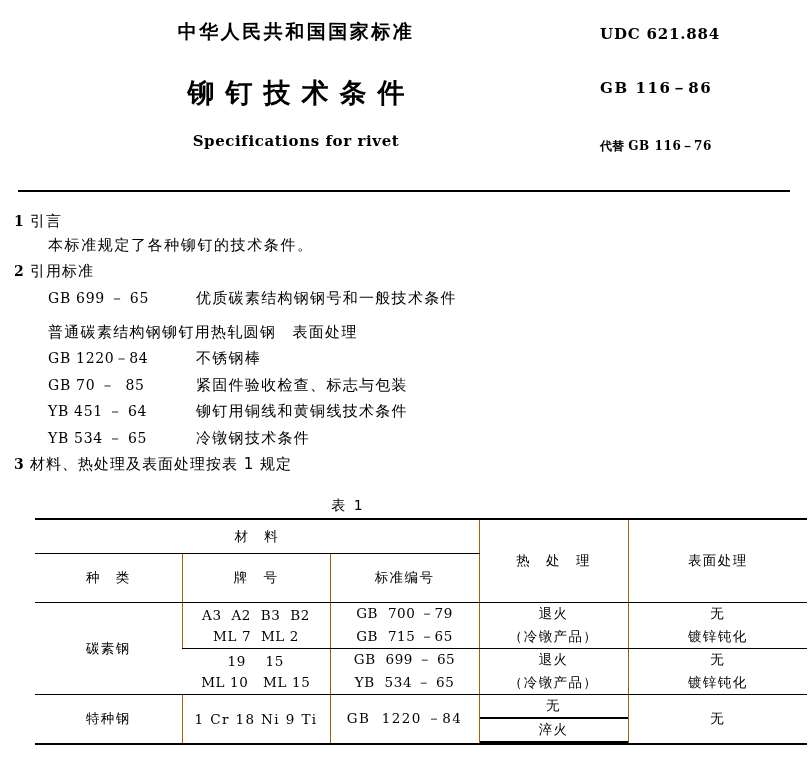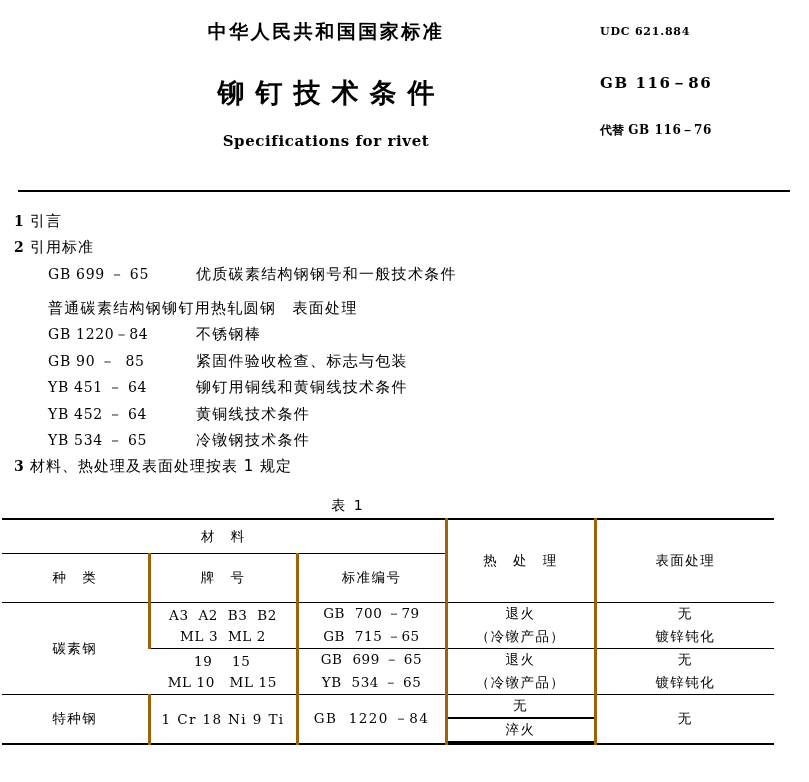--- a/index.html
+++ b/index.html
@@ -16,25 +16,24 @@
     overflow: hidden;
   }
 
   
   .masthead {
     position: relative;
     height: 175px;
   }
   .mast-left {
     position: absolute;
-    left: 0;
+    left: 16px;
     top: 0;
     width: 560px;
     text-align: center;
-    padding-left: 46px;
   }
   .nat-std {
     margin-top: 19px;
     font-size: 19px;
     font-weight: bold;
     letter-spacing: 2.5px;
   }
   .doc-title {
     margin-top: 30px;
     font-size: 27px;
@@ -51,34 +50,34 @@
   }
 
   .mast-right {
     position: absolute;
     left: 600px;
     top: 0;
     width: 209px;
   }
   .udc {
     margin-top: 25px;
-    font-size: 11px;
+    font-size: 15px;
     font-weight: bold;
     font-family: "DejaVu Serif", "Liberation Serif", serif;
     letter-spacing: 0.8px;
   }
   .gb-no {
     margin-top: 36px;
     font-size: 15px;
     font-weight: bold;
     font-family: "DejaVu Serif", "Liberation Serif", serif;
     letter-spacing: 1.6px;
   }
   .supersede {
-    margin-top: 29px;
+    margin-top: 40px;
     font-size: 12px;
     font-weight: bold;
   }
   .supersede .sup-code {
     font-family: "DejaVu Serif", "Liberation Serif", serif;
     letter-spacing: 0.6px;
   }
 
   
   .divider {
@@ -149,31 +148,31 @@
     top: 497px;
     width: 696px;
     text-align: center;
     font-size: 14px;
     letter-spacing: 2px;
   }
 
   
   .tbl-wrap {
     position: absolute;
-    left: 2px;
+    left: 35px;
     top: 518px;
     width: 772px;
   }
   table.spec {
     border-collapse: collapse;
     width: 772px;
     table-layout: fixed;
   }
   table.spec td {
-    border-left: 3px solid #a16207;
+    border-left: 1px solid #a16207;
     border-bottom: 1px solid #000;
     text-align: center;
     vertical-align: middle;
     font-size: 13.5px;
     letter-spacing: 1.4px;
     padding: 2px 2px;
   }
   table.spec tr td:first-child {
     border-left: none;
   }
@@ -267,20 +266,21 @@
 </div>
 
 <div class="divider"></div>
 
 <div class="body-block">
 
   <div class="clause">
     <span class="clause-num">1</span>
     <span class="clause-text">引言</span>
   </div>
+  <div class="para">本标准规定了各种铆钉的技术条件。</div>
 
   <div class="clause">
     <span class="clause-num">2</span>
     <span class="clause-text">引用标准</span>
   </div>
 
   <div class="ref-list">
     <div class="ref-row">
       <span class="ref-code">GB 699 － 65</span>
       <span class="ref-name">优质碳素结构钢钢号和一般技术条件</span>
@@ -288,30 +288,26 @@
     <div class="ref-row">
     </div>
     <div class="ref-row">
       <span class="ref-name">普通碳素结构钢铆钉用热轧圆钢　表面处理</span>
     </div>
     <div class="ref-row">
       <span class="ref-code">GB 1220－84</span>
       <span class="ref-name">不锈钢棒</span>
     </div>
     <div class="ref-row">
-      <span class="ref-code">GB 90 －  85</span>
+      <span class="ref-code">GB 70 －  85</span>
       <span class="ref-name">紧固件验收检查、标志与包装</span>
     </div>
     <div class="ref-row">
       <span class="ref-code">YB 451 － 64</span>
       <span class="ref-name">铆钉用铜线和黄铜线技术条件</span>
-    </div>
-    <div class="ref-row">
-      <span class="ref-code">YB 452 － 64</span>
-      <span class="ref-name">黄铜线技术条件</span>
     </div>
     <div class="ref-row">
       <span class="ref-code">YB 534 － 65</span>
       <span class="ref-name">冷镦钢技术条件</span>
     </div>
   </div>
 
   <div class="clause">
     <span class="clause-num">3</span>
     <span class="clause-text">材料、热处理及表面处理按表 1 规定</span>
@@ -338,21 +334,21 @@
       <tr>
         <td class="hdr-sub">种　类</td>
         <td class="hdr-sub">牌　号</td>
         <td class="hdr-sub-tight">标准编号</td>
       </tr>
 
       <tr>
         <td rowspan="2" class="cat-cell">碳素钢</td>
         <td class="cell-left">
           <div class="mono-code">A3  A2  B3  B2</div>
-          <div class="mono-code line2">ML 3  ML 2</div>
+          <div class="mono-code line2">ML 7  ML 2</div>
         </td>
         <td class="cell-left">
           <div class="mono-code">GB  700 －79</div>
           <div class="mono-code line2">GB  715 －65</div>
         </td>
         <td>
           <div>退火</div>
           <div class="line2">（冷镦产品）</div>
         </td>
         <td>

